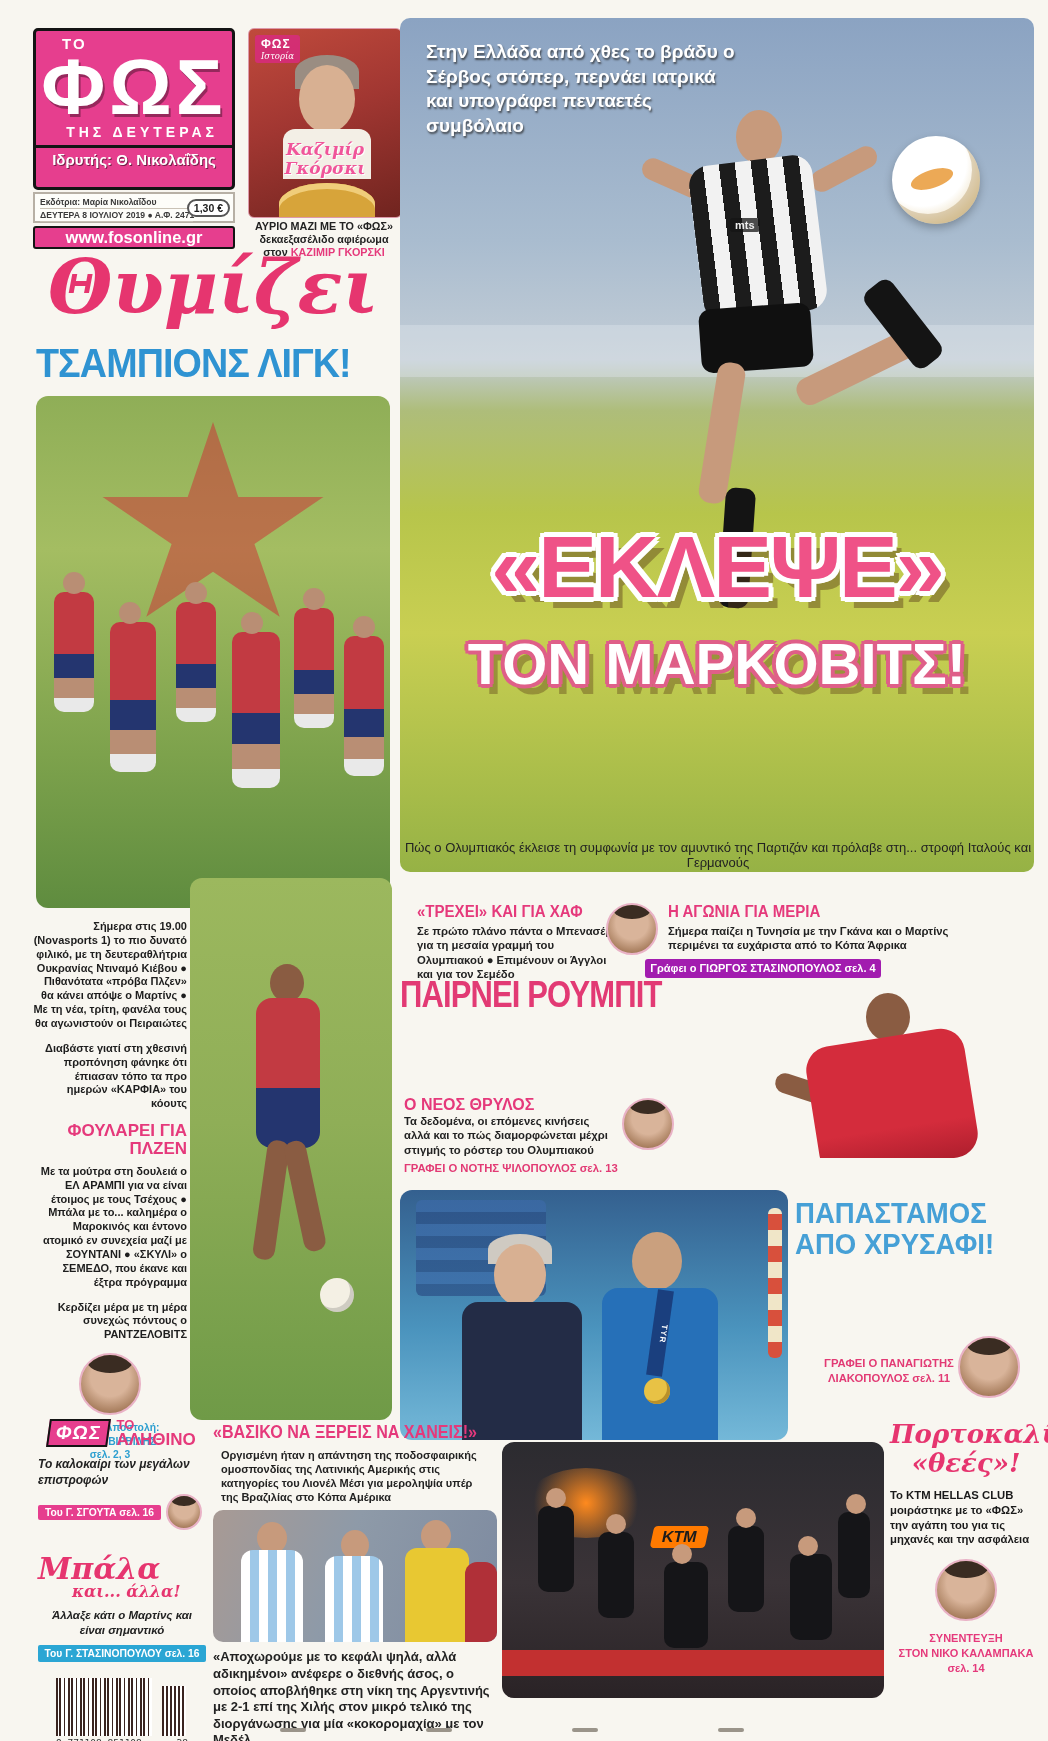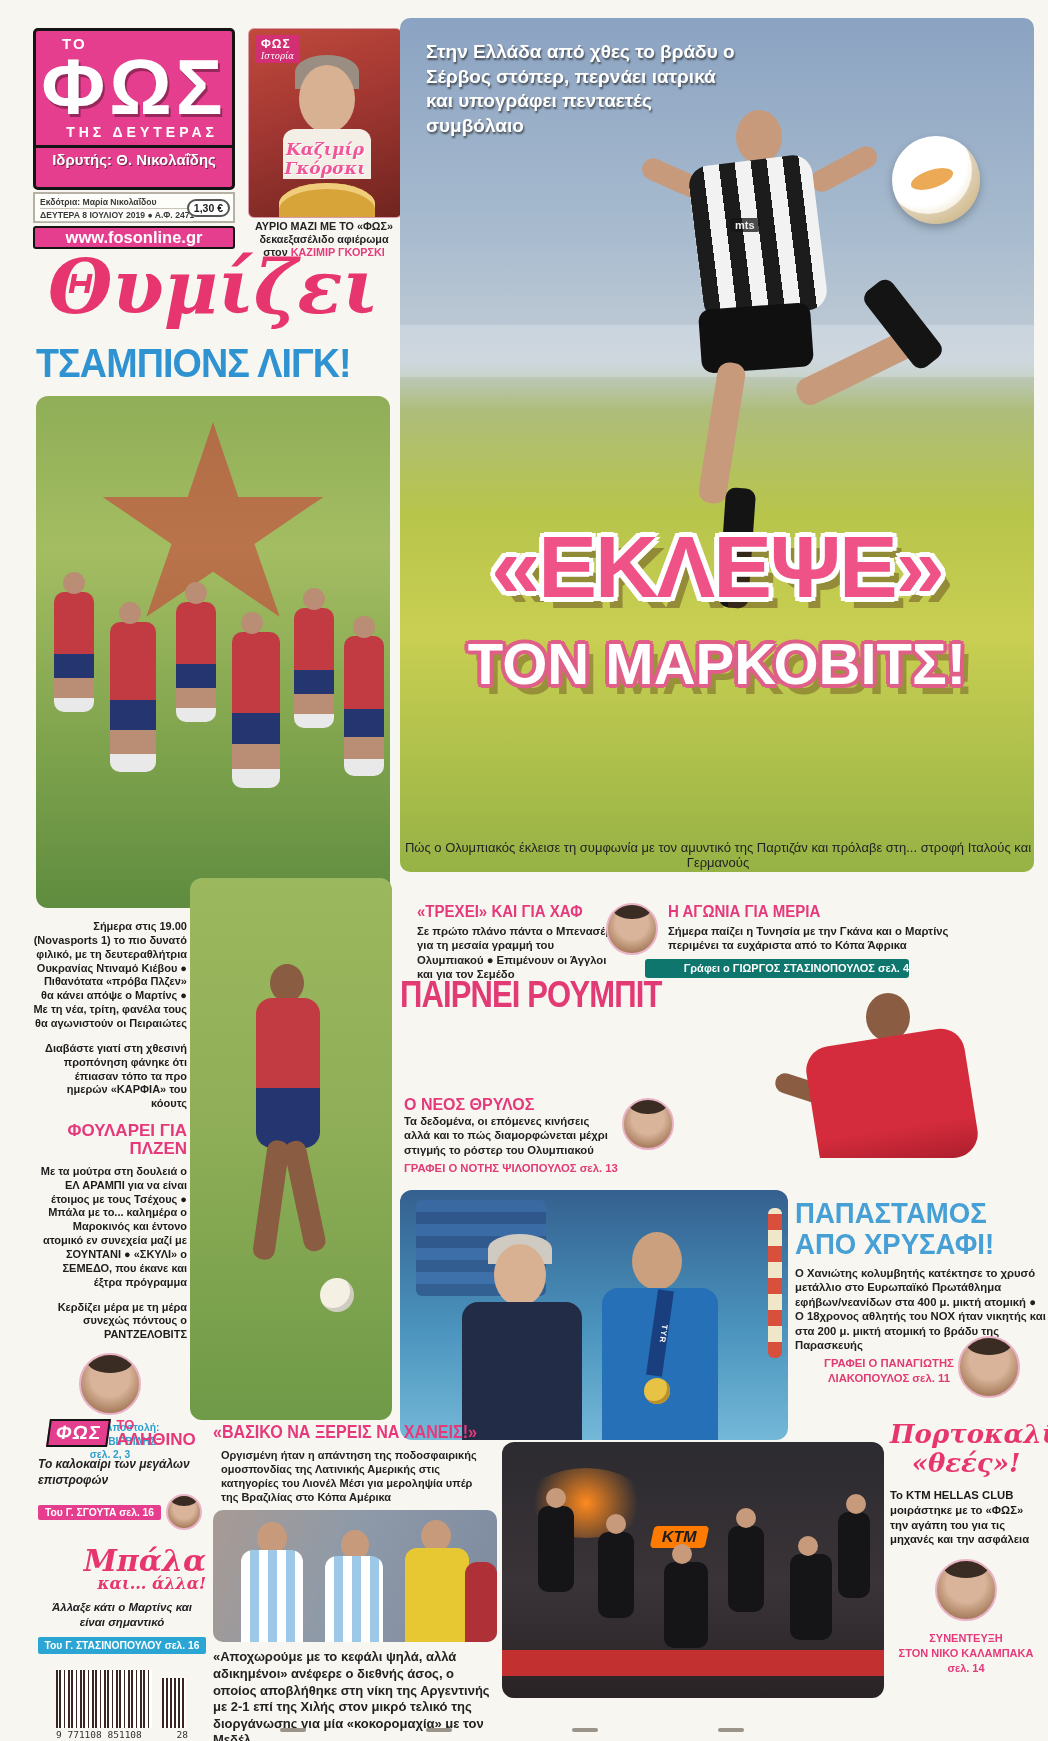--- a/index.html
+++ b/index.html
@@ -99,22 +99,22 @@
   .lc-port{margin:4px auto 6px;}
   .lc-cap{text-align:center;font-size:10.3px;font-weight:800;color:#2d9fd0;line-height:1.3;}
   .lc-cap .pink{color:#e5397b;}
 
   
   .trexei{left:417px;top:903px;width:196px;}
   .sec-h{color:#e5397b;font-size:16px;font-weight:800;white-space:nowrap;transform:scaleX(.94);transform-origin:left;margin:0 0 3px;}
   .sec-b{font-size:11.3px;font-weight:bold;color:#222;line-height:1.27;}
   .mid-port{left:606px;top:903px;}
   .agonia{left:668px;top:903px;width:300px;}
-  .stasi-badge{left:645px;top:959px;width:264px;height:19px;background:#0f766e;border-radius:3px;color:#fff;
-               font-size:11px;font-weight:800;text-align:right;line-height:19px;}
+  .stasi-badge{left:645px;top:959px;width:236px;height:19px;background:#a21caf;border-radius:3px;color:#fff;
+               font-size:11px;font-weight:800;text-align:center;line-height:19px;}
 
   
   .bball-photo{left:716px;top:985px;width:318px;height:173px;border-radius:18px;
                background:linear-gradient(100deg,#302532 0%,#5528328 0%,#542a33 40%,#8c2430 78%,#a82a34 100%);}
   .bb-jersey{position:absolute;left:96px;top:52px;width:160px;height:130px;border-radius:24px;transform:rotate(-9deg);
              background:linear-gradient(#d42c3c 0 70%,#b01f2e 100%);}
   .bb-head{position:absolute;left:150px;top:8px;width:44px;height:48px;border-radius:50%;background:#8a5c42;}
   .bb-arm{position:absolute;left:58px;top:96px;width:70px;height:20px;border-radius:10px;background:#8a5c42;transform:rotate(18deg);}
   .roubit-h{left:400px;top:974px;font-size:36px;font-weight:800;color:#e23a74;white-space:nowrap;
             transform:scaleX(.86);transform-origin:left;letter-spacing:-1px;}
@@ -177,21 +177,21 @@
   .alith{left:38px;top:1418px;width:168px;}
   .al-logo-row{display:flex;align-items:center;justify-content:center;gap:7px;}
   .al-fos{background:#e63e8e;border:2px solid #141414;color:#fff;font-weight:800;font-size:19px;padding:1px 6px;
           transform:skewX(-8deg);letter-spacing:1px;}
   .al-lab{color:#e5397b;font-weight:800;line-height:1;text-align:left;}
   .al-lab .l1{font-size:13px;display:block;}
   .al-lab .l2{font-size:17px;display:block;}
   .al-body{font-style:italic;font-weight:bold;font-size:12px;color:#222;margin:9px 0 6px;line-height:1.3;}
   .al-badge-row{display:flex;align-items:center;gap:5px;}
   .al-badge{background:#e63e8e;color:#fff;font-size:10.3px;font-weight:800;padding:2px 7px;border-radius:2px;white-space:nowrap;}
-  .al-bala{text-align:right;margin-top:16px;color:#e6356f;font-family:"DejaVu Serif",serif;font-style:italic;font-weight:bold;}
+  .al-bala{text-align:left;margin-top:24px;color:#e6356f;font-family:"DejaVu Serif",serif;font-style:italic;font-weight:bold;}
   .al-bala .b1{font-size:30px;line-height:1;}
   .al-bala .b2{font-size:16px;display:block;margin-top:-2px;padding-left:34px;}
   .al-bala-body{font-style:italic;font-weight:bold;font-size:11.5px;text-align:center;margin:7px 0;line-height:1.3;color:#222;}
   .al-blue-badge{background:#2ba6d4;color:#fff;font-size:10.3px;font-weight:800;padding:3px 6px;border-radius:2px;text-align:center;}
   .barcode{width:132px;margin:16px auto 0;}
   .bars{display:flex;gap:10px;align-items:flex-end;}
   .bars .bg1{width:96px;height:58px;background:repeating-linear-gradient(90deg,#3a2420 0 2px,#fff 2px 3px,#3a2420 3px 5px,#fff 5px 8px,#3a2420 8px 9px,#fff 9px 12px);}
   .bars .bg2{width:24px;height:50px;background:repeating-linear-gradient(90deg,#3a2420 0 2px,#fff 2px 4px);}
   .bc-num{display:flex;justify-content:space-between;font-family:"DejaVu Sans Mono",monospace;font-size:9.5px;color:#333;margin-top:1px;}
 
@@ -331,21 +331,20 @@
     <div class="sw-body1"></div>
     <div class="sw-face2"></div>
     <div class="sw-body2"></div>
     <div class="sw-strap">TYR</div>
     <div class="sw-medal"></div>
   </div>
   <div class="abs papa-h">
     <div>ΠΑΠΑΣΤΑΜΟΣ</div>
     <div>ΑΠΟ ΧΡΥΣΑΦΙ!</div>
   </div>
-  <div class="abs papa-b">Ο Χανιώτης κολυμβητής κατέκτησε το χρυσό μετάλλιο στο Ευρωπαϊκό Πρωτάθλημα εφήβων/νεανίδων στα 400 μ. μικτή ατομική ● Ο 18χρονος αθλητής του ΝΟΧ ήταν νικητής και στα 200 μ. μικτή ατομική το βράδυ της Παρασκευής</div>
   <div class="abs papa-by">
     <div>ΓΡΑΦΕΙ Ο ΠΑΝΑΓΙΩΤΗΣ</div>
     <div>ΛΙΑΚΟΠΟΥΛΟΣ  σελ. 11</div>
   </div>
   <div class="abs papa-port">
     <div class="portrait"></div>
   </div>
 
   <div class="abs vasiko">
     <div class="va-h">«ΒΑΣΙΚΟ ΝΑ ΞΕΡΕΙΣ ΝΑ ΧΑΝΕΙΣ!»</div>

